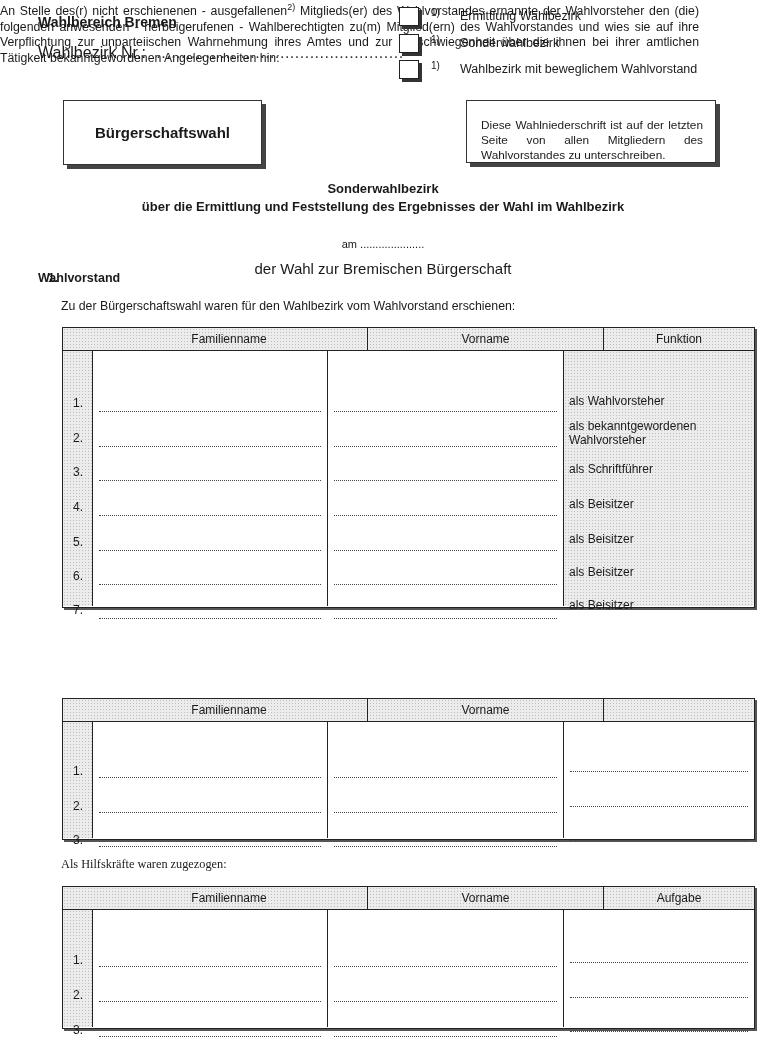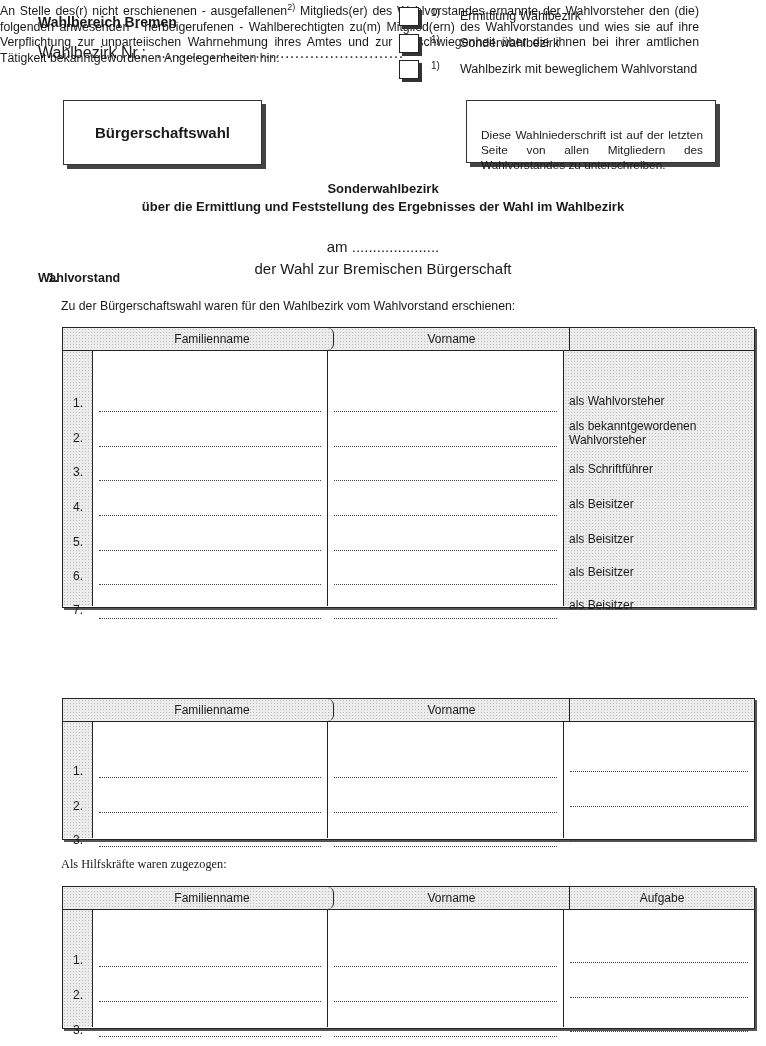--- a/index.html
+++ b/index.html
@@ -11,43 +11,43 @@
   .district-line { left: 38px; top: 44px; font-size: 16px; }
   .dots { letter-spacing: 0.5px; color: #333; }
 
   .check-row { left: 399px; display: flex; align-items: center; font-size: 12.5px; height: 20px; }
   .checkbox { width: 20px; height: 19px; border: 1.5px solid #222; background: #fff; box-shadow: 3px 3px 0 #333; margin-right: 12px; cursor: pointer; }
   .fn { font-size: 10px; margin-right: 20px; position: relative; top: -4px; }
 
   .box-election { left: 63px; top: 100px; width: 199px; height: 65px; border: 1.5px solid #333; box-shadow: 4px 4px 0 #444;
     display: flex; align-items: center; justify-content: center; font-size: 15px; font-weight: bold; }
   .box-note { left: 466px; top: 100px; width: 250px; height: 63px; border: 1.5px solid #333; box-shadow: 4px 4px 0 #444;
-    padding: 27px 12px 0 14px; font-size: 11.8px; line-height: 15px; text-align: justify; text-align-last: left; }
+    padding: 17px 12px 0 14px; font-size: 11.8px; line-height: 15px; text-align: justify; text-align-last: left; }
 
   .doc-title { left: 0; width: 766px; text-align: center; }
   .t1 { top: 181px; font-size: 13px; font-weight: bold; }
   .t2 { top: 199px; font-size: 13px; font-weight: bold; }
   .t3 { top: 224px; font-size: 15px; margin-top: 36px; }
-  .t4 { top: 238px; font-size: 15px; }
+  .t4 { top: 238px; font-size: 11px; }
 
   .sec-head { left: 38px; top: 271px; font-size: 12.5px; font-weight: bold; }
   .sec-head .num { display: inline-block; width: 22px; }
   .para { left: 61px; font-size: 12.3px; }
   .p1 { top: 299px; }
   .long-para { left: 61px; top: 621px; width: 699px; font-size: 12.3px; line-height: 15.5px; text-align: justify; text-align-last: left; }
   .long-para sup { font-size: 9px; }
 
   
   .tbl { position: absolute; left: 62px; width: 693px; border: 1.5px solid #222; box-shadow: 2px 2px 0 #555; }
   .stipple { background-color: #ececec;
     background-image: radial-gradient(#bdbdbd 0.6px, transparent 0.7px), radial-gradient(#d2d2d2 0.6px, transparent 0.7px);
     background-size: 3px 3px, 4px 4px; background-position: 0 0, 1px 2px; }
   .thead { display: flex; height: 23px; border-bottom: 1.5px solid #222; }
   .thead div { display: flex; align-items: center; justify-content: center; font-size: 12px; }
-  .c-fam { width: 271px; border-right: 1.2px solid #222; border-radius: 6px; }
+  .c-fam { width: 305px; border-right: 1.2px solid #222; }
   .c-vor { width: 236px; border-right: 1.2px solid #222; }
   .c-fun { flex: 1; }
   .thead .c-fam { padding-left: 28px; }
   .tbody { display: flex; position: relative; }
   .numcol { width: 30px; border-right: 1.5px solid #222; }
   .col { position: relative; padding-left: 30px; }
   .col-fam { width: 235px; border-right: 1.2px solid #222; }
   .col-vor { width: 236px; border-right: 1.2px solid #222; }
   .col-fun { flex: 1; }
   .rowline { position: absolute; left: 0; right: 0; height: 16px; display: flex; align-items: flex-end; }
@@ -92,20 +92,21 @@
 <div class="abs sec-head">
   <span class="num">1.</span>
   <span>Wahlvorstand</span>
 </div>
 <div class="abs para p1">Zu der Bürgerschaftswahl waren für den Wahlbezirk vom Wahlvorstand erschienen:</div>
 
 <div class="tbl" style="top:327px; height:281px;">
   <div class="thead stipple">
     <div class="c-fam">Familienname</div>
     <div class="c-vor">Vorname</div>
+    <div class="c-fun">Funktion</div>
   </div>
   <div class="tbody" style="height:255px;">
     <div class="numcol stipple">
       <span class="num" style="top:45px;">1.</span>
       <span class="num" style="top:80px;">2.</span>
       <span class="num" style="top:114px;">3.</span>
       <span class="num" style="top:149px;">4.</span>
       <span class="num" style="top:184px;">5.</span>
       <span class="num" style="top:218px;">6.</span>
       <span class="num" style="top:252px;">7.</span>

